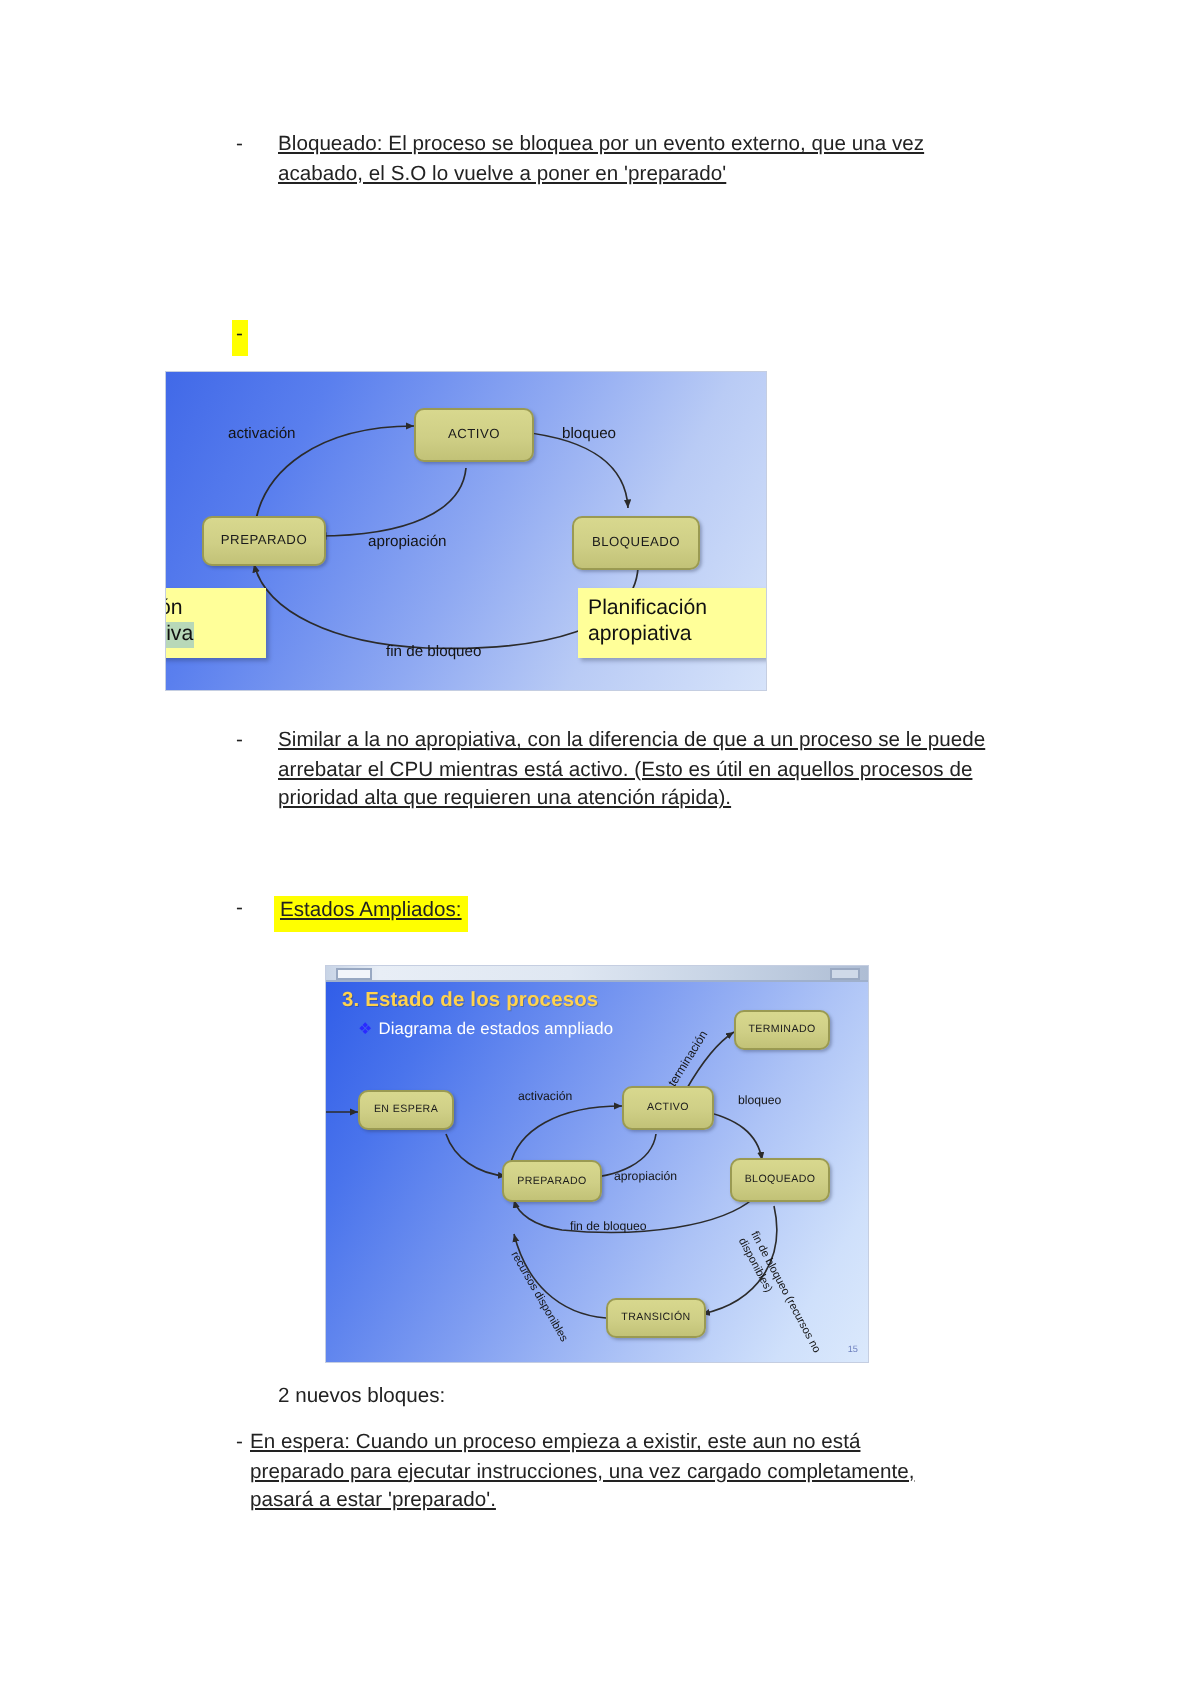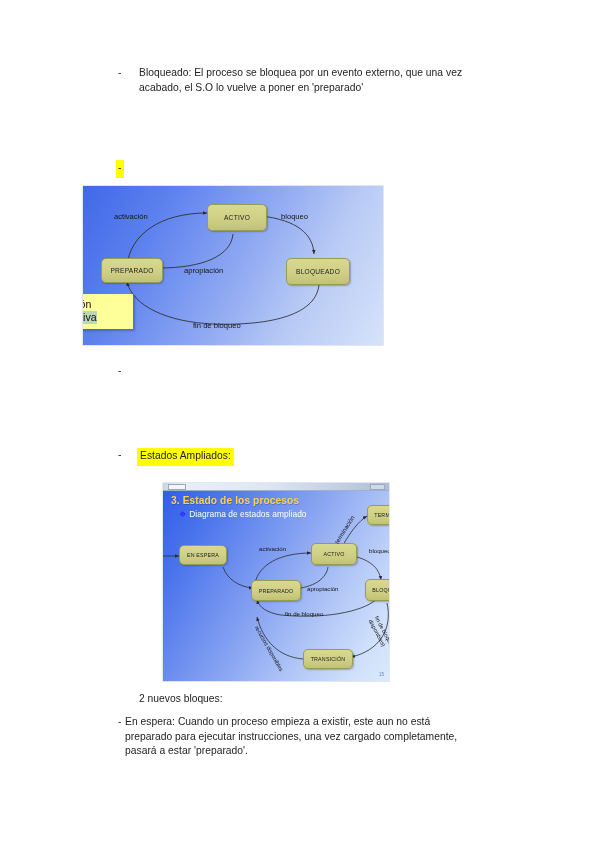--- a/index.html
+++ b/index.html
@@ -23,20 +23,21 @@
     background: #fff;
   }
 
   
   .para {
     position: absolute;
     font-size: 10.3px;
     line-height: 14.6px;
     color: #222;
     letter-spacing: 0.02px;
+    text-decoration: underline;
   }
   .dash {
     position: absolute;
     font-size: 10.3px;
     line-height: 14.6px;
     color: #222;
   }
   .hl {
     background: #ffff00;
   }
@@ -55,21 +56,21 @@
     width: 300px;
     height: 159px;
     background: linear-gradient(118deg, #4169e8 0%, #5a7fee 22%, #8fa9f2 52%, #b9cbf5 74%, #d6e3fa 100%);
     overflow: hidden;
     box-shadow: 0 0 0 0.5px rgba(150,165,200,0.55);
   }
   #diagram-ampliado {
     position: absolute;
     left: 163px;
     top: 483px;
-    width: 226px;
+    width: 271px;
     height: 198px;
     background: linear-gradient(120deg, #2f5ce8 0%, #4a74ec 18%, #7f9df1 45%, #adc3f6 68%, #cfe0fb 88%, #dbe9fc 100%);
     overflow: hidden;
     box-shadow: 0 0 0 0.5px rgba(150,165,200,0.55);
   }
   .slide-topbar {
     position: absolute;
     left: 0; top: 0;
     width: 100%;
     height: 7px;
@@ -205,23 +206,28 @@
 
     <div class="edge-label" style="left:31px; top:26px;">activación</div>
     <div class="edge-label" style="left:198px; top:26px;">bloqueo</div>
     <div class="edge-label" style="left:101px; top:80px;">apropiación</div>
     <div class="edge-label" style="left:110px; top:135px;">fin de bloqueo</div>
 
     <div class="callout left" style="left:-22px; top:108px; width:62px;">
       <div>ación</div>
       <div class="hlword" style="display:inline-block;">piativa</div>
     </div>
+    <div class="callout" style="left:206px; top:108px; width:86px;">
+      <div>Planificación</div>
+      <div>apropiativa</div>
+    </div>
   </div>
 
   <div class="dash" style="left:118px; top:364px;">-</div>
+  <div class="para" style="left:139px; top:364px; width:363px;">Similar a la no apropiativa, con la diferencia de que a un proceso se le puede arrebatar el CPU mientras está activo. (Esto es útil en aquellos procesos de prioridad alta que requieren una atención rápida).</div>
 
   <div class="dash" style="left:118px; top:448px;">-</div>
   <div class="para hl" style="left:137px; top:448px; padding:1px 3px 2px 3px;text-align:center;">Estados Ampliados:</div>
 
   <div id="diagram-ampliado">
     <div class="slide-topbar"></div>
 
     <div class="slide-title" style="left:8px; top:12px;">3. Estado de los procesos</div>
     <div class="slide-bullet" style="left:16px; top:26px;">
       <span class="dia">❖</span><span>Diagrama de estados ampliado</span>

